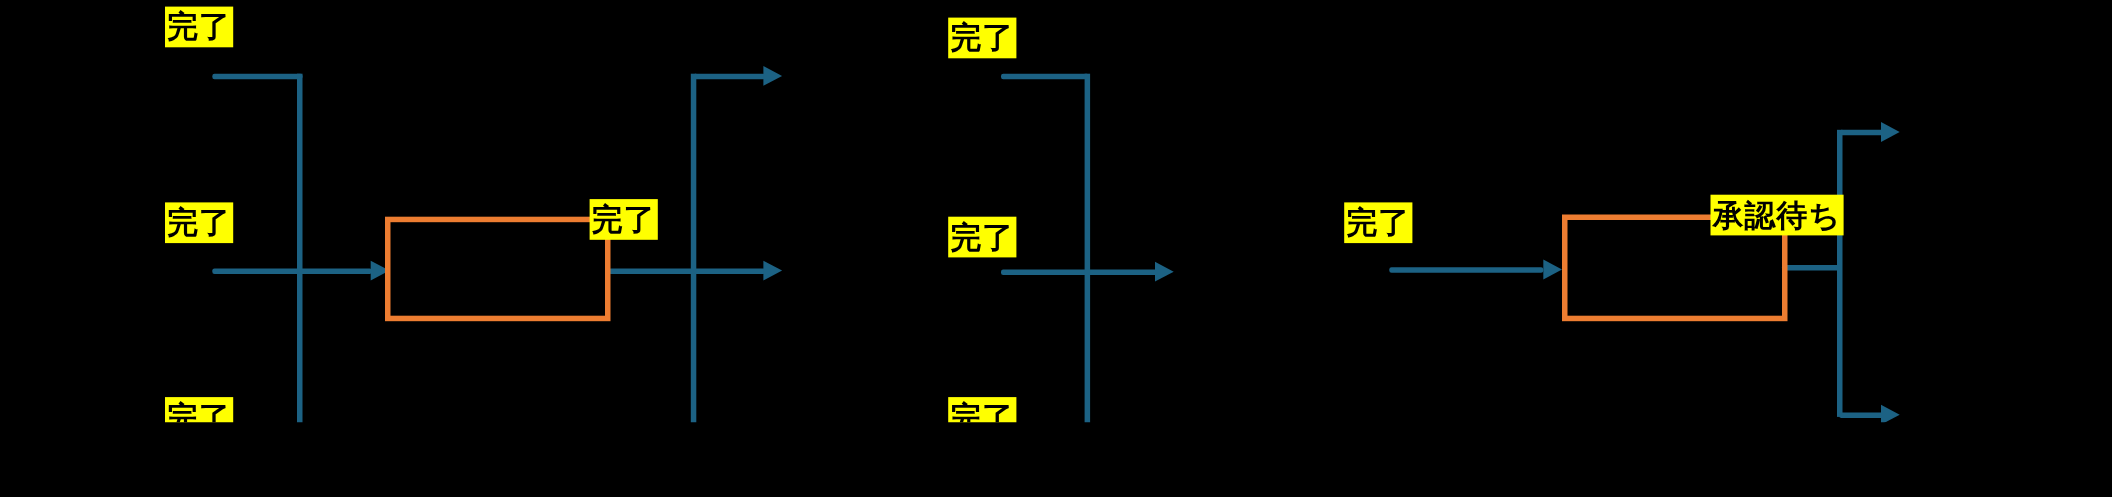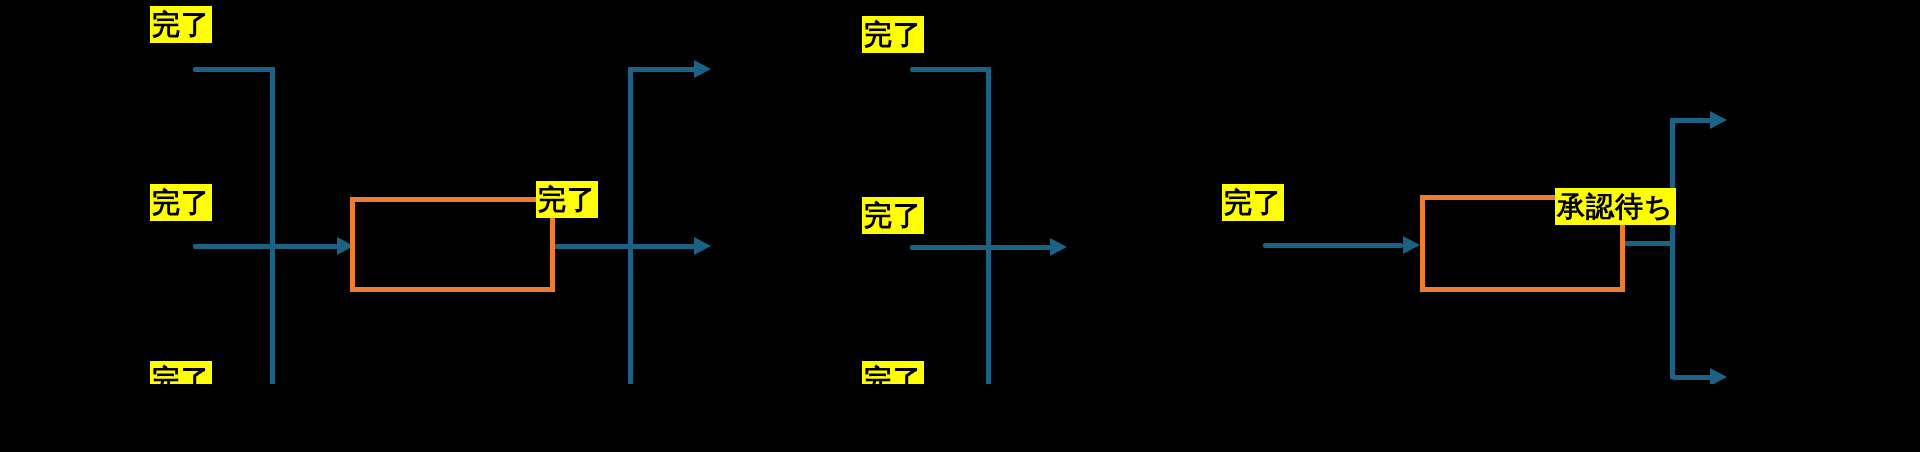--- a/index.html
+++ b/index.html
@@ -90,21 +90,21 @@
   <div class="h" style="left:910px; top:407px; width:80px;"></div>
   <div class="v" style="left:986px; top:67px; height:345px;"></div>
   <div class="head" style="left:1050px; top:238px;"></div>
 
   <span class="lbl" style="left:1222px; top:184px;">完了</span>
 
   <div class="h" style="left:1263px; top:243px; width:140px;"></div>
   <div class="head" style="left:1403px; top:236px;"></div>
 
   <div class="task-box" style="left:1420px; top:195px; width:205px; height:97px;"></div>
-  <span class="lbl" style="left:1555px; top:188px;">承認待ち</span>
+  <span class="lbl" style="left:1555px; top:177px;">承認待ち</span>
 
   <div class="h" style="left:1620px; top:241px; width:54px;"></div>
   <div class="v" style="left:1670px; top:118px; height:261px;"></div>
   <div class="h" style="left:1672px; top:118px; width:40px;"></div>
   <div class="h" style="left:1672px; top:375px; width:40px;"></div>
   <div class="head" style="left:1710px; top:111px;"></div>
   <div class="head" style="left:1710px; top:368px;"></div>
 
 </div>
 

